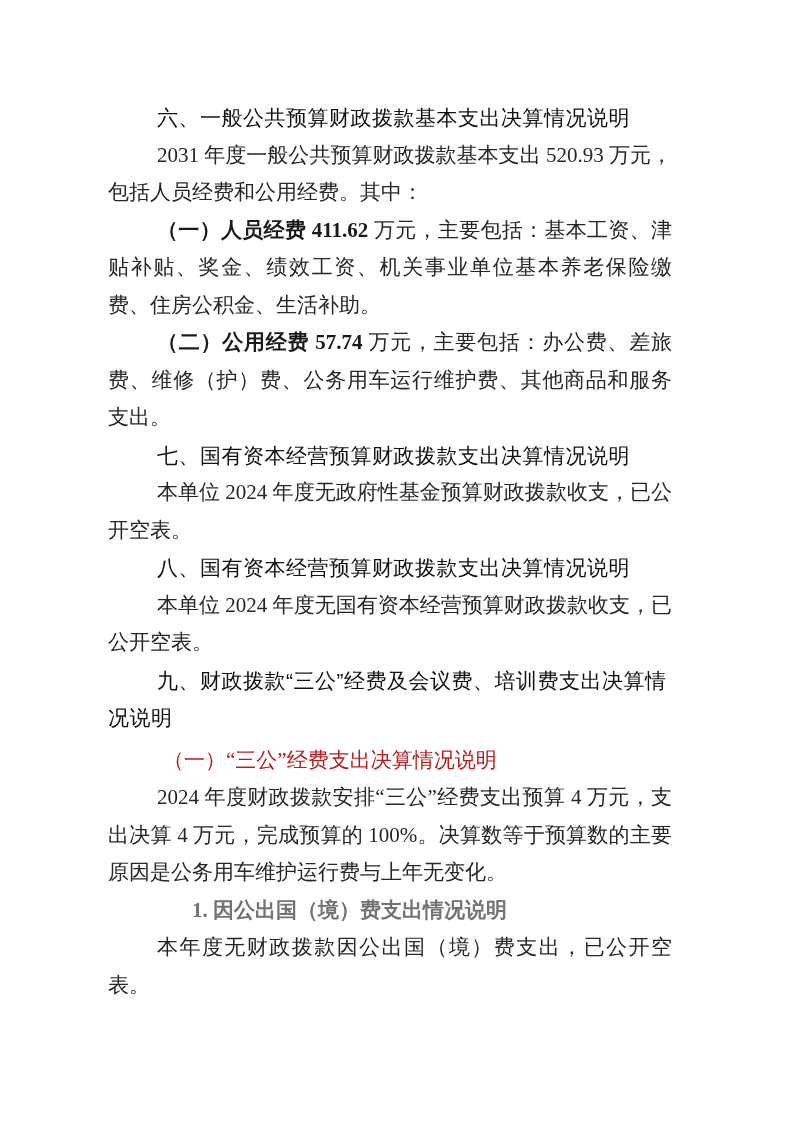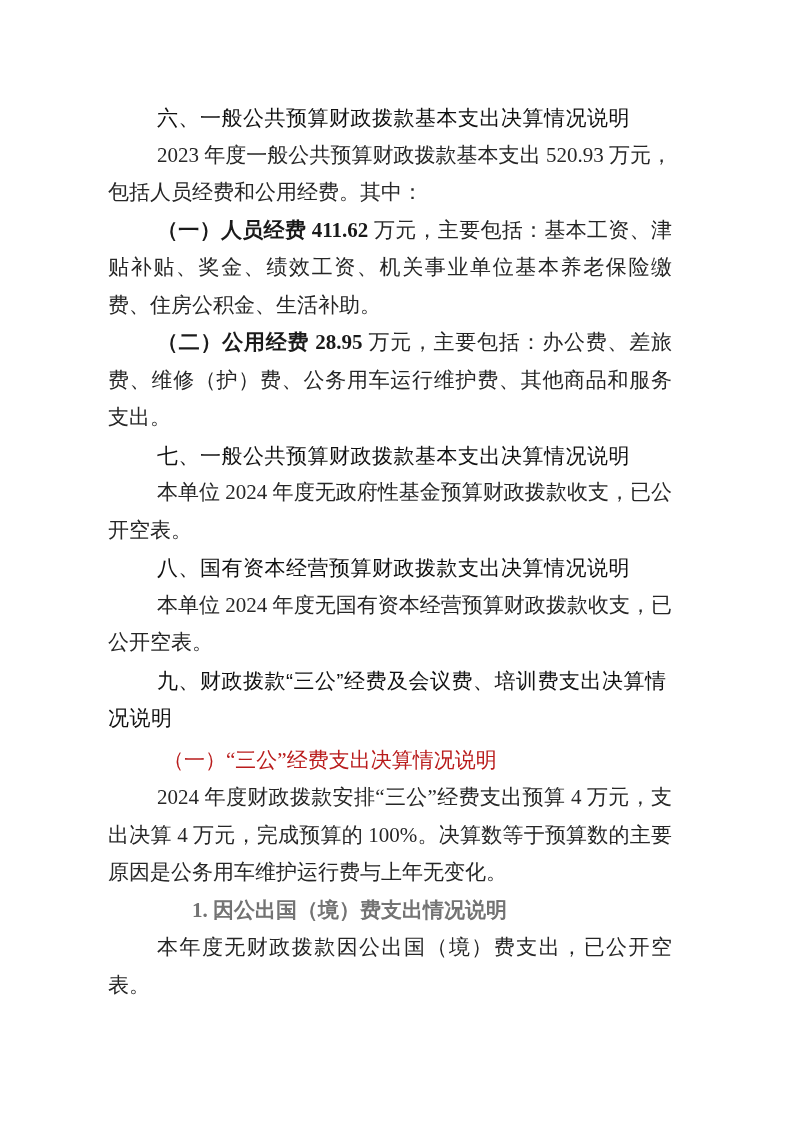--- a/index.html
+++ b/index.html
@@ -56,27 +56,27 @@
   }
 </style>
 </head>
 <body>
 
 <div class="page">
   <div class="content">
 
     <h2 class="heading">六、一般公共预算财政拨款基本支出决算情况说明</h2>
 
-    <p class="body-para"><span>2023 年度一般公共预算财政拨款基本支出 520.93 万元，包括人员经费和公用经费。其中：</span></p>
+    <p class="body-para"><span>2031 年度一般公共预算财政拨款基本支出 520.93 万元，包括人员经费和公用经费。其中：</span></p>
 
     <p class="body-para"><span class="b">（一）人员经费 411.62 </span><span>万元，主要包括：基本工资、津贴补贴、奖金、绩效工资、机关事业单位基本养老保险缴费、住房公积金、生活补助。</span></p>
 
-    <p class="body-para"><span class="b">（二）公用经费 28.95 </span><span>万元，主要包括：办公费、差旅费、维修（护）费、公务用车运行维护费、其他商品和服务支出。</span></p>
+    <p class="body-para"><span class="b">（二）公用经费 57.74 </span><span>万元，主要包括：办公费、差旅费、维修（护）费、公务用车运行维护费、其他商品和服务支出。</span></p>
 
-    <h2 class="heading">七、一般公共预算财政拨款基本支出决算情况说明</h2>
+    <h2 class="heading">七、国有资本经营预算财政拨款支出决算情况说明</h2>
 
     <p class="body-para"><span>本单位 2024 年度无政府性基金预算财政拨款收支，已公开空表。</span></p>
 
     <h2 class="heading">八、国有资本经营预算财政拨款支出决算情况说明</h2>
 
     <p class="body-para"><span>本单位 2024 年度无国有资本经营预算财政拨款收支，已公开空表。</span></p>
 
     <h2 class="heading">九、财政拨款“三公”经费及会议费、培训费支出决算情况说明</h2>
 
     <p class="body-para sub-kaiti">（一）“三公”经费支出决算情况说明</p>

